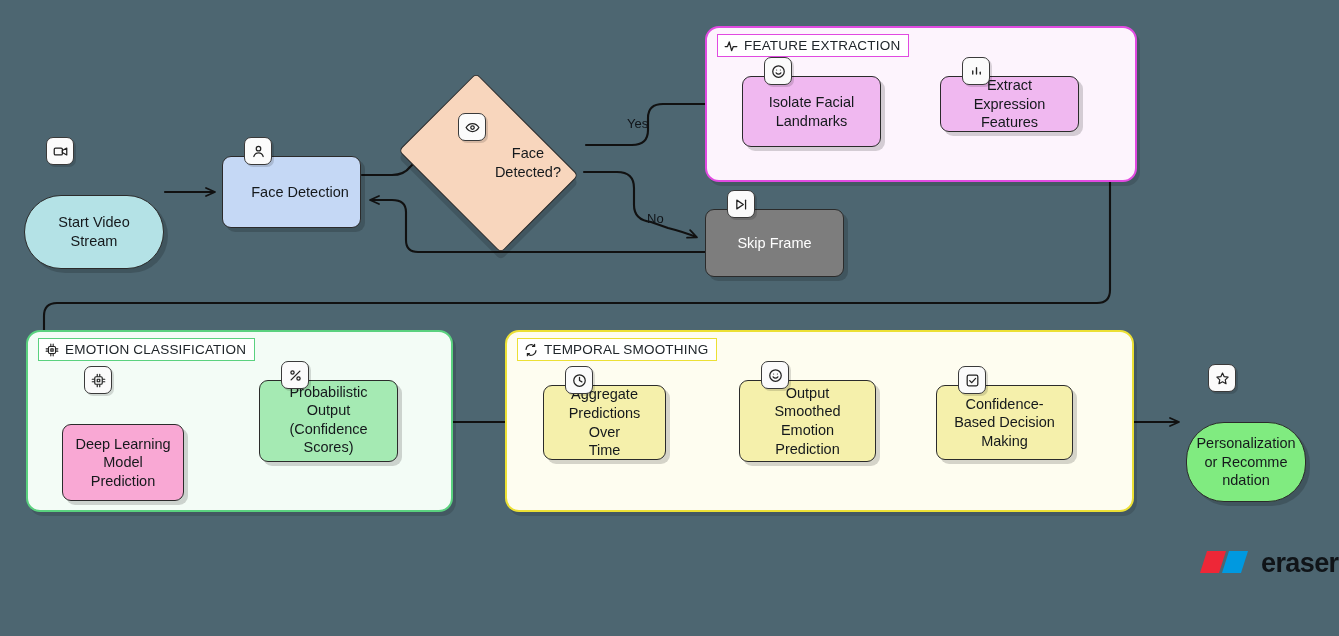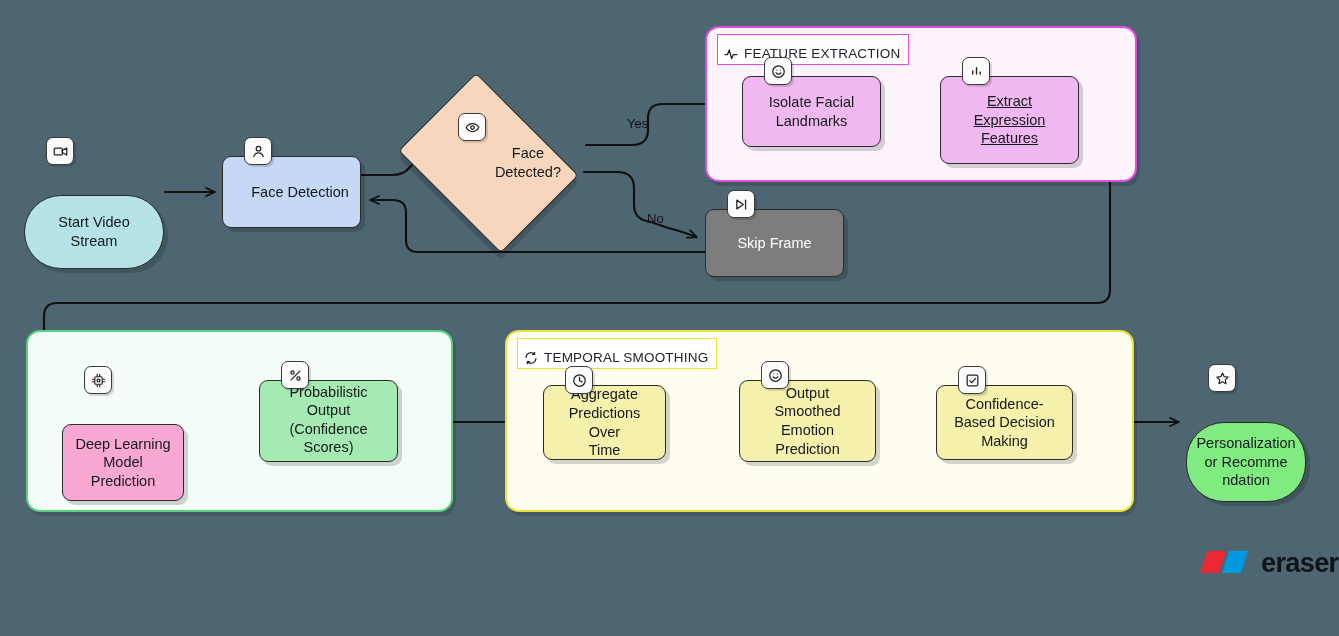--- a/index.html
+++ b/index.html
@@ -18,21 +18,21 @@
     position:absolute;
     border-radius:14px;
     box-shadow:3px 4px 0 rgba(0,0,0,0.13);
     box-sizing:border-box;
   }
   .group-label{
     position:absolute;
     display:flex;align-items:center;gap:6px;
     background:#ffffff;
     border:1px solid #cfcfcf;
-    padding:12px 8px 3px 6px;
+    padding:4px 8px 3px 6px;
     font-size:13.5px;
     letter-spacing:0.2px;
     color:#20262b;
     white-space:nowrap;
     line-height:1;
   }
   .group-label .gi{display:inline-block;width:14px;height:14px;flex:0 0 14px;}
 
   
   .node{
@@ -143,20 +143,30 @@
   <div class="group-label" id="gl-fe" style="left: 717px; top: 34px; border-color: rgb(225, 74, 225);">
     <span class="gi">
       <svg viewBox="0 0 24 24" fill="none" stroke="#222" stroke-width="2.2" stroke-linecap="round" stroke-linejoin="round">
         <path d="M2 13 L6 13 L9 5 L13 20 L16 13 L22 13"></path>
       </svg>
     </span>
     <span>FEATURE EXTRACTION</span>
   </div>
 
   <div class="group" id="g-ec" style="left: 26px; top: 330px; width: 427px; height: 182px; background: rgb(243, 252, 246); border: 2px solid rgb(90, 209, 127);"></div>
+  <div class="group-label" id="gl-ec" style="left: 38px; top: 338px; border-color: rgb(90, 209, 127);">
+    <span class="gi">
+      <svg viewBox="0 0 24 24" fill="none" stroke="#222" stroke-width="1.9" stroke-linecap="round" stroke-linejoin="round">
+        <rect x="6" y="6" width="12" height="12" rx="2"></rect>
+          <rect x="10" y="10" width="4" height="4"></rect>
+        <path d="M10 2v3M14 2v3M10 19v3M14 19v3M2 10h3M2 14h3M19 10h3M19 14h3"></path>
+      </svg>
+    </span>
+    <span>EMOTION CLASSIFICATION</span>
+  </div>
 
   <div class="group" id="g-ts" style="left: 505px; top: 330px; width: 629px; height: 182px; background: rgb(254, 253, 240); border: 2px solid rgb(236, 224, 53);"></div>
   <div class="group-label" id="gl-ts" style="left: 517px; top: 338px; border-color: rgb(236, 224, 53);">
     <span class="gi">
       <svg viewBox="0 0 24 24" fill="none" stroke="#222" stroke-width="2" stroke-linecap="round" stroke-linejoin="round">
         <path d="M20.5 13a8.5 8.5 0 0 1-14.6 5.4"></path>
           <path d="M3.5 11a8.5 8.5 0 0 1 14.6-5.4"></path>
         <path d="M18.2 2.2v3.6h-3.6"></path>
           <path d="M5.8 21.8v-3.6h3.6"></path>
       </svg>
@@ -203,21 +213,21 @@
   </div>
   <div class="badge" id="b-ifl" style="left: 764px; top: 57px;">
     <svg viewBox="0 0 24 24" fill="none" stroke="#222" stroke-width="2" stroke-linecap="round" stroke-linejoin="round">
       <circle cx="12" cy="12" r="9.2"></circle>
         <path d="M8.2 14.2c1 1.4 2.3 2.1 3.8 2.1s2.8-.7 3.8-2.1"></path>
       <circle cx="9" cy="9.6" r="0.9" fill="#222" stroke="none"></circle>
         <circle cx="15" cy="9.6" r="0.9" fill="#222" stroke="none"></circle>
     </svg>
   </div>
 
-  <div class="node" id="n-eef" style="left: 940px; top: 76px; width: 139px; height: 88px; background: rgb(240, 184, 240); text-decoration: underline;">
+  <div class="node" id="n-eef" style="left: 940px; top: 76px; width: 139px; height: 56px; background: rgb(240, 184, 240);">
     <span class="txt">Extract
 Expression
 Features</span>
   </div>
   <div class="badge" id="b-eef" style="left: 962px; top: 57px;">
     <svg viewBox="0 0 24 24" fill="none" stroke="#222" stroke-width="2.2" stroke-linecap="round">
       <path d="M6 16 L6 11"></path>
         <path d="M12 16 L12 6"></path>
         <path d="M18 16 L18 13"></path>
     </svg>

